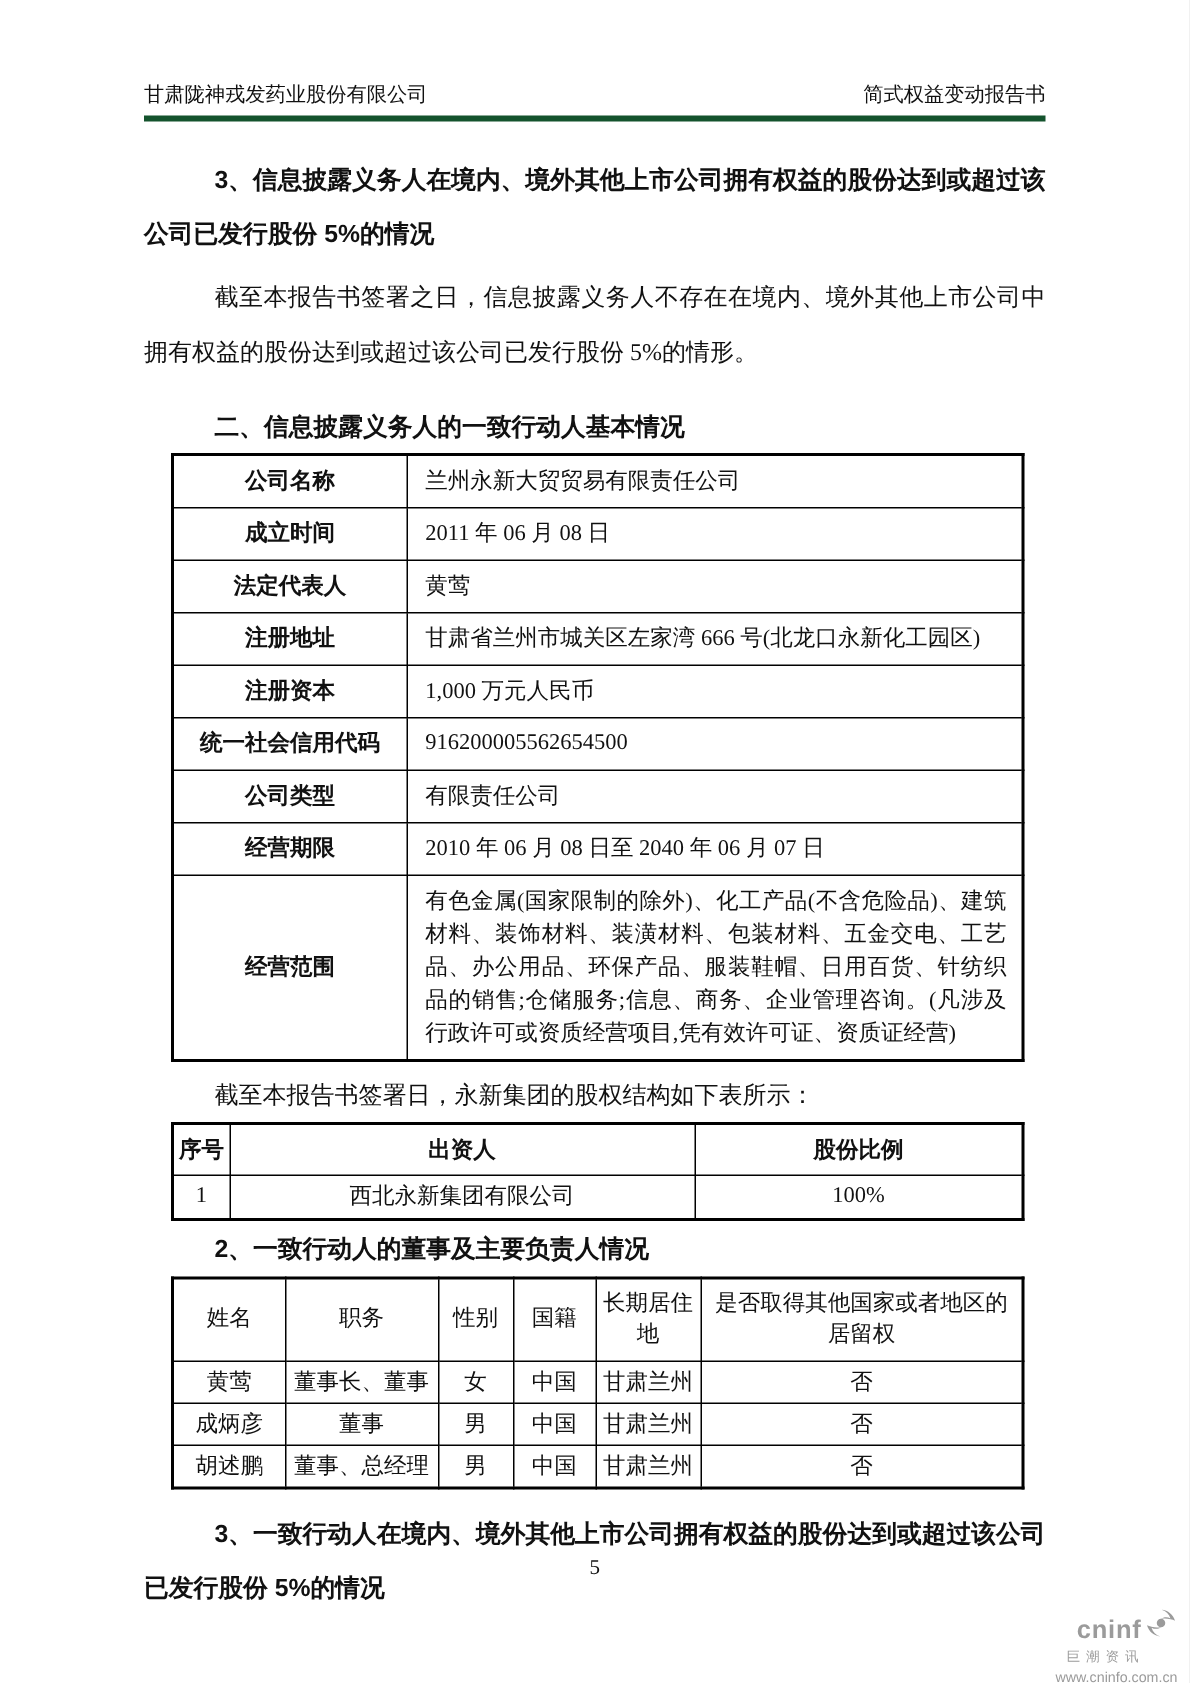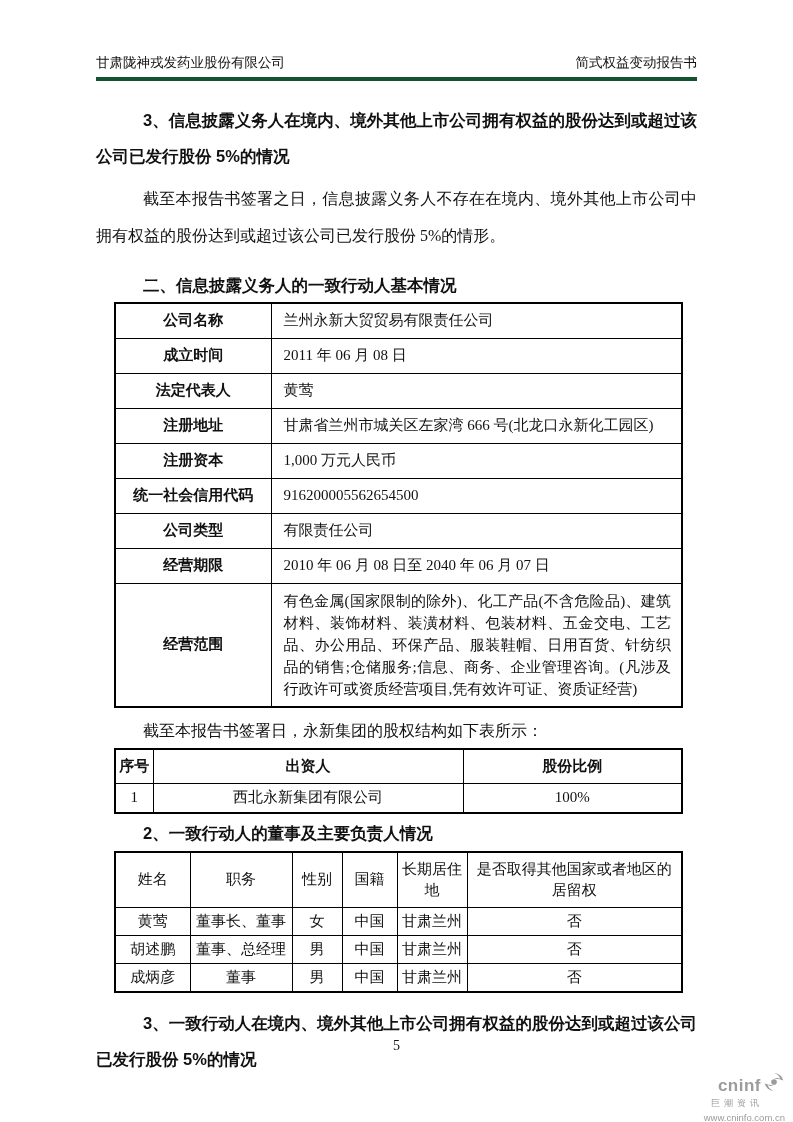--- a/index.html
+++ b/index.html
@@ -178,30 +178,30 @@
       </tr>
       <tr class="dir-row">
         <td>黄莺</td>
         <td>董事长、董事</td>
         <td>女</td>
         <td>中国</td>
         <td>甘肃兰州</td>
         <td>否</td>
       </tr>
       <tr class="dir-row">
-        <td>胡述鹏</td>
-        <td>董事、总经理</td>
+        <td>成炳彦</td>
+        <td>董事</td>
         <td>男</td>
         <td>中国</td>
         <td>甘肃兰州</td>
         <td>否</td>
       </tr>
       <tr class="dir-row">
-        <td>成炳彦</td>
-        <td>董事</td>
+        <td>胡述鹏</td>
+        <td>董事、总经理</td>
         <td>男</td>
         <td>中国</td>
         <td>甘肃兰州</td>
         <td>否</td>
       </tr>
     </tbody>
       </table>
 
     <p class="h-bold h-two" style="margin-top:12px;">3、一致行动人在境内、境外其他上市公司拥有权益的股份达到或超过该公司已发行股份 5%的情况</p>
 

